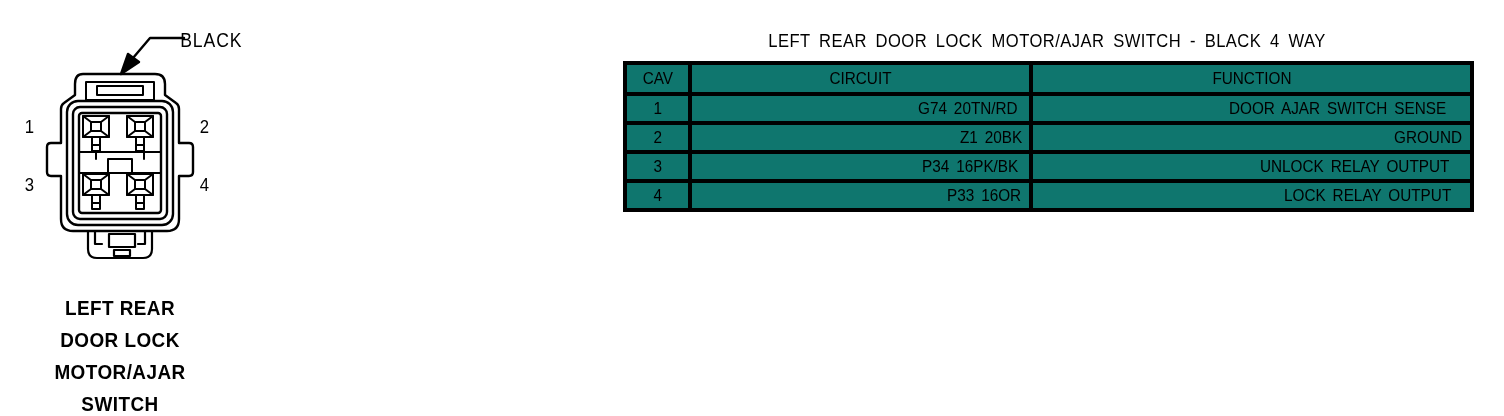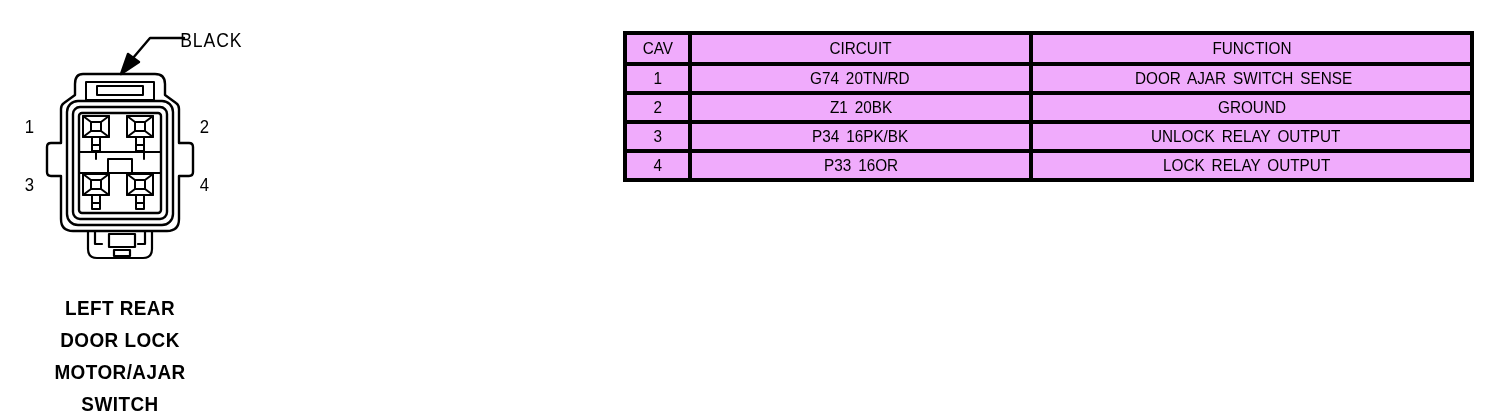--- a/index.html
+++ b/index.html
@@ -82,27 +82,27 @@
   }
   table.pinout col.col-cav  { width: 65px; }
   table.pinout col.col-cir  { width: 341px; }
   table.pinout col.col-fun  { width: 441px; }
   table.pinout th, table.pinout td {
     border: 4px solid #000;
     font-size: 17px;
     font-weight: 400;
     height: 29px;
     padding: 0;
-    background: #f0abfc;
+    background: #0f766e;
     overflow: hidden;
     white-space: nowrap;
   }
   table.pinout th { height: 31px; }
   .cell-center { text-align: center; }
-  .cell-left   { text-align: center; padding-left: 9px !important; }
+  .cell-left   { text-align: right; padding-left: 9px !important; }
   .cx { display: inline-block; transform: scaleX(0.9); transform-origin: center; word-spacing: 3px; }
   .cl { display: inline-block; transform: scaleX(0.9); transform-origin: left center; word-spacing: 3px; }
 </style>
 </head>
 <body>
 
 <svg class="connector-svg" viewBox="0 0 270 272" fill="none" stroke="#000" stroke-width="2.4" stroke-linejoin="round" stroke-linecap="round">
 
   <g>
     <path d="M 184 38 H 150 L 133 58"></path>
@@ -191,20 +191,21 @@
 <span class="lbl pin-num pin-4"><span class="c">4</span></span>
 
 <div class="caption">
   <div>LEFT REAR</div>
   <div>DOOR LOCK</div>
   <div>MOTOR/AJAR</div>
   <div>SWITCH</div>
 </div>
 
 <div class="table-wrap">
+  <div class="table-title"><span class="c">LEFT REAR DOOR LOCK MOTOR/AJAR SWITCH - BLACK 4 WAY</span></div>
 
   <table class="pinout">
     <colgroup>
         <col class="col-cav">
         <col class="col-cir">
         <col class="col-fun">
       </colgroup>
     <thead>
       <tr>
         <th class="cell-center"><span class="cx">CAV</span></th>

